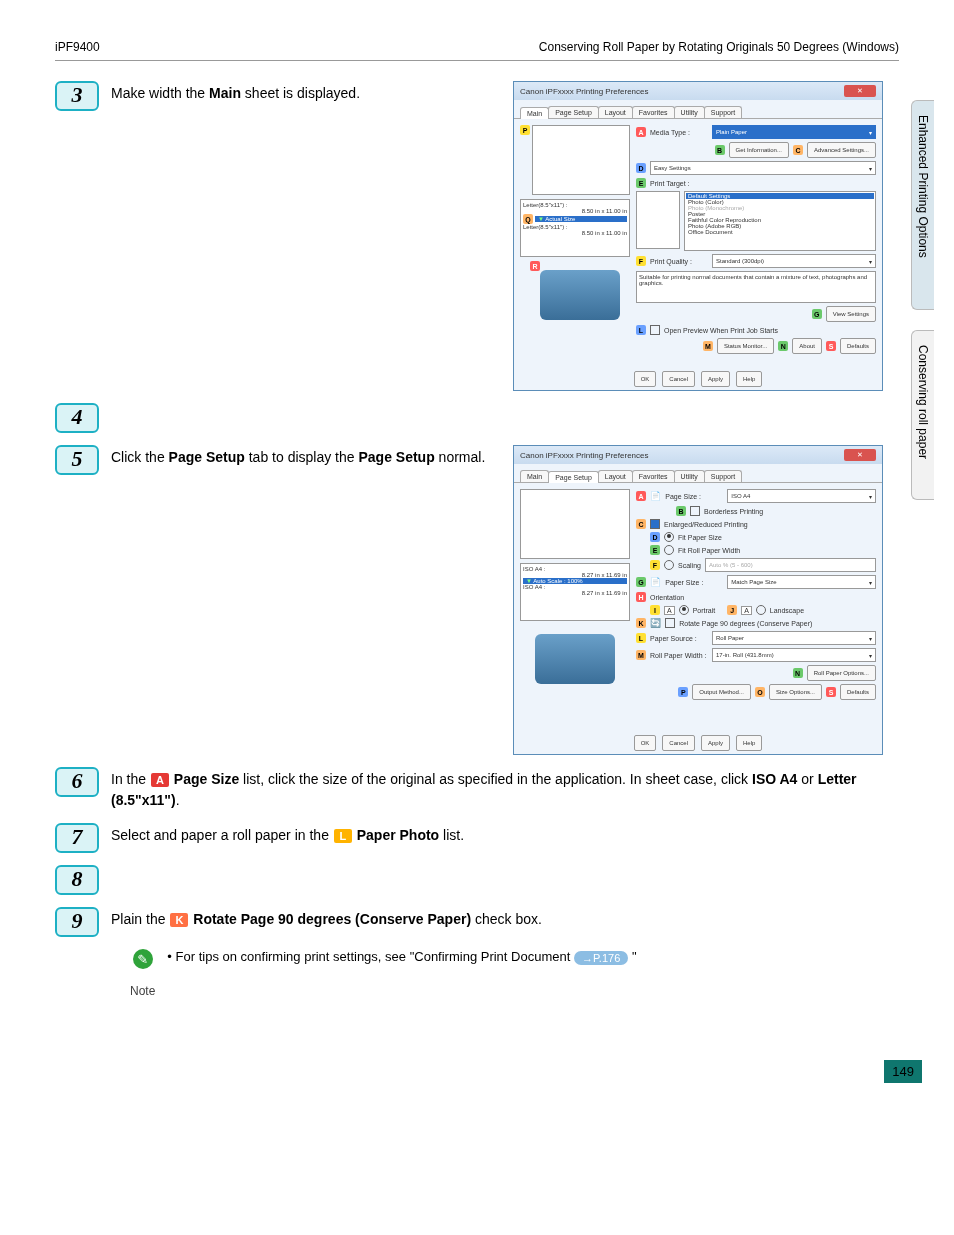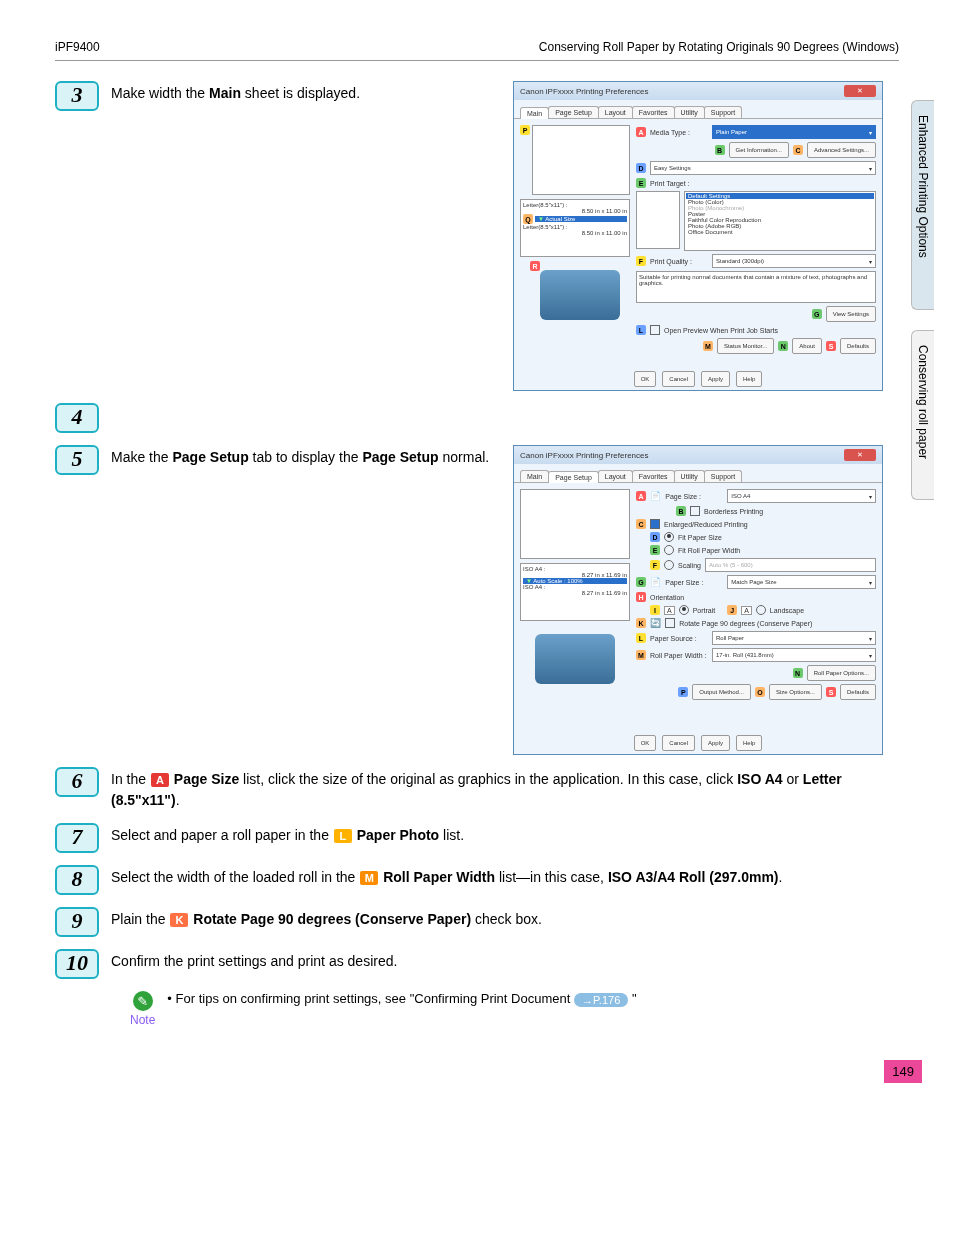--- a/index.html
+++ b/index.html
@@ -149,35 +149,35 @@
     font-size: 13px;
   }
   .note-icon-wrap { display:flex; flex-direction:column; align-items:center; }
   .note-icon {
     width: 20px; height: 20px;
     background: #2fa33a;
     border-radius: 50%;
     display:flex;align-items:center;justify-content:center;
     color:#fff; font-size:13px;
   }
-  .note-label { color:#8b5cf6; font-size:12px; margin-top:2px;}
+  .note-label { color:#404040; font-size:12px; margin-top:15px;}
   .page-ref {
     display:inline-block;
     background:#8cbde3;
     color:#fff;
     font-size:11px;
     border-radius:10px;
     padding:1px 8px;
     vertical-align:middle;
   }
   .page-num-badge {
     position:absolute;
     right:32px;
     top:1060px;
-    background:#ec4899;
+    background:#0f766e;
     padding:4px 8px;
     font-size:13px;
   }
   .footer-row {
     display:flex;
     justify-content:space-between;
     font-size:12px;
     border-top:1px solid #999;
     padding-top:6px;
     position:absolute;
@@ -189,21 +189,21 @@
   .ss-radio.on::after{content:"";display:block;width:4px;height:4px;background:#333;border-radius:50%;margin:1px auto;}
   .ss-check { width:8px;height:8px;border:1px solid #666;display:inline-block;flex-shrink:0;}
   .ss-check.on{background:#2a6fc9;}
 </style>
 </head>
 <body>
 
 <div class="page">
   <div class="header-row">
     <span>iPF9400</span>
-    <span>Conserving Roll Paper by Rotating Originals 90 Degrees (Windows)</span>
+    <span>Conserving Roll Paper by Rotating Originals 50 Degrees (Windows)</span>
   </div>
 
   <div class="side-tabs">
     <div class="vtab top">Enhanced Printing Options</div>
     <div class="vtab bot">Conserving roll paper</div>
   </div>
 
   <div class="step-row">
     <div class="step-num">3</div>
     <div class="step-body">
@@ -319,21 +319,21 @@
     </div>
   </div>
 
   <div class="step-row">
     <div class="step-num">4</div>
   </div>
 
   <div class="step-row">
     <div class="step-num">5</div>
     <div class="step-body">
-      <span>Make the </span><span class="bold">Page Setup</span><span> tab to display the </span><span class="bold">Page Setup</span><span> normal.</span>
+      <span>Click the </span><span class="bold">Page Setup</span><span> tab to display the </span><span class="bold">Page Setup</span><span> normal.</span>
     </div>
 
     <div class="screenshot-stub">
       <div class="ss-title">
         <span>Canon iPFxxxx Printing Preferences</span>
         <span class="ss-close">✕</span>
       </div>
       <div class="ss-tabs">
         <div class="ss-tab">Main</div>
         <div class="ss-tab active">Page Setup</div>
@@ -447,49 +447,42 @@
         <div class="ss-btn">Cancel</div>
         <div class="ss-btn">Apply</div>
         <div class="ss-btn">Help</div>
       </div>
     </div>
   </div>
 
   <div class="step-row">
     <div class="step-num">6</div>
     <div class="step-body wide">
-      <span>In the </span><span class="letter-pill pA">A</span> <span class="bold">Page Size</span><span> list, click the size of the original as graphics in the application. In this case, click </span><span class="bold">ISO A4</span><span> or </span><span class="bold">Letter (8.5"x11")</span><span>.</span>
+      <span>In the </span><span class="letter-pill pA">A</span> <span class="bold">Page Size</span><span> list, click the size of the original as specified in the application. In sheet case, click </span><span class="bold">ISO A4</span><span> or </span><span class="bold">Letter (8.5"x11")</span><span>.</span>
     </div>
   </div>
 
   <div class="step-row">
     <div class="step-num">7</div>
     <div class="step-body wide">
       <span>Select and paper a roll paper in the </span><span class="letter-pill pL">L</span> <span class="bold">Paper Photo</span><span> list.</span>
     </div>
   </div>
 
   <div class="step-row">
     <div class="step-num">8</div>
-    <div class="step-body wide">
-      <span>Select the width of the loaded roll in the </span><span class="letter-pill pM">M</span> <span class="bold">Roll Paper Width</span><span> list—in this case, </span><span class="bold">ISO A3/A4 Roll (297.0mm)</span><span>.</span>
-    </div>
   </div>
 
   <div class="step-row">
     <div class="step-num">9</div>
     <div class="step-body wide">
       <span>Plain the </span><span class="letter-pill pK">K</span> <span class="bold">Rotate Page 90 degrees (Conserve Paper)</span><span> check box.</span>
     </div>
   </div>
 
-  <div class="step-row">
-    <div class="step-num">10</div>
-    <div class="step-body wide">Confirm the print settings and print as desired.</div>
-  </div>
 
   <div class="note-block">
     <div class="note-icon-wrap">
       <div class="note-icon">✎</div>
       <div class="note-label">Note</div>
     </div>
     <div>
       <span>•</span>
       <span>For tips on confirming print settings, see "Confirming Print Document </span><span class="page-ref">→P.176</span><span> "</span>
     </div>

